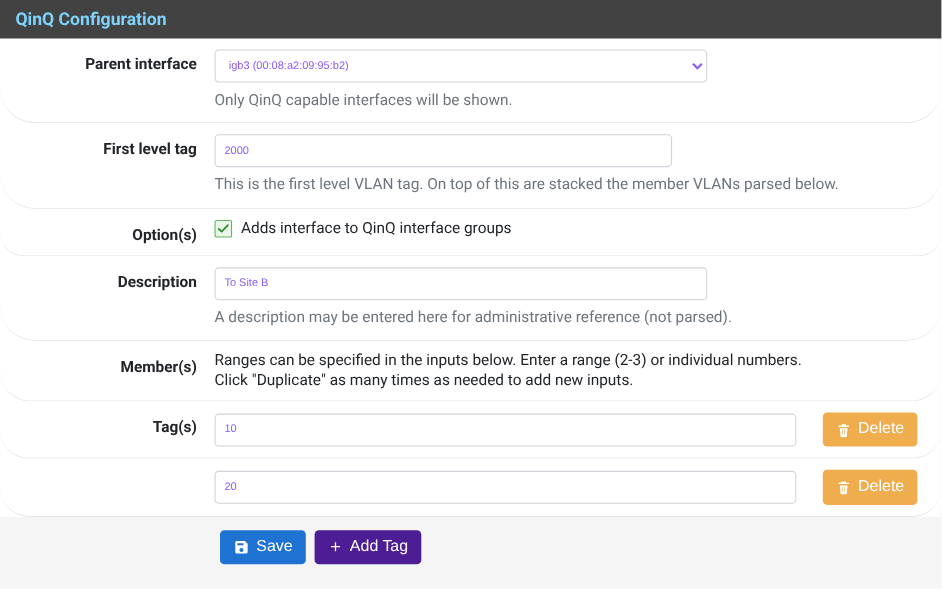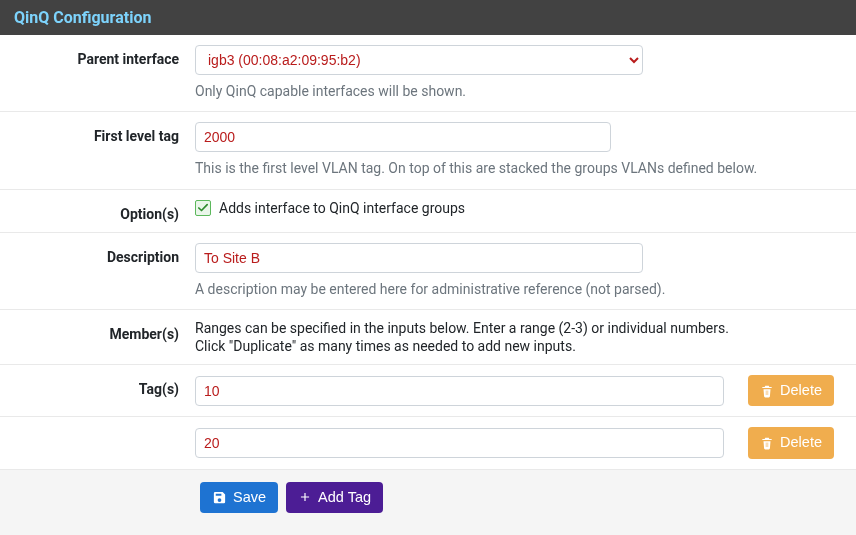--- a/index.html
+++ b/index.html
@@ -19,20 +19,21 @@
     color: #7dd3fc;
     font-weight: 700;
     font-size: 16px;
     padding: 8px 14px;
   }
   .row {
     display: flex;
     align-items: flex-start;
     padding: 10px 14px 10px 0;
     border-bottom: 1px solid #e9e9e9;
+    border-radius: 32px;
   }
   .label-col {
     width: 195px;
     flex: 0 0 195px;
     text-align: right;
     font-weight: 700;
     color: #212529;
     padding: 6px 16px 0 8px;
   }
   .field-col {
@@ -46,23 +47,23 @@
     margin-top: 6px;
     line-height: 1.45;
   }
   .select, .text-input, .num-input, .tag-input {
     width: 448px;
     max-width: 100%;
     height: 30px;
     padding: 4px 8px;
     border: 1px solid #ced4da;
     border-radius: 4px;
-    font-size: 14px;
+    font-size: 10px;
     background: #fff;
-    color: #b91c1c;
+    color: #8b5cf6;
   }
   .num-input { width: 448px; }
   .tag-row {
     display: flex;
     align-items: center;
     gap: 24px;
   }
   .tag-input {
     flex: 1 1 auto;
     width: auto;
@@ -128,21 +129,21 @@
       <div class="helptext">Only QinQ capable interfaces will be shown.</div>
     </div>
   </div>
 
   <div class="row">
     <div class="label-col">First level tag</div>
     <div class="field-col">
       <div class="num-wrap">
         <input type="number" class="num-input" value="2000" style="">
       </div>
-      <div class="helptext">This is the first level VLAN tag. On top of this are stacked the groups VLANs defined below.</div>
+      <div class="helptext">This is the first level VLAN tag. On top of this are stacked the member VLANs parsed below.</div>
     </div>
   </div>
 
   <div class="row">
     <div class="label-col">Option(s)</div>
     <div class="field-col">
       <div class="opt-line">
         <span class="checkbox-ico">
           <span class="icon">
             <svg width="10" height="10" viewBox="0 0 12 12">

